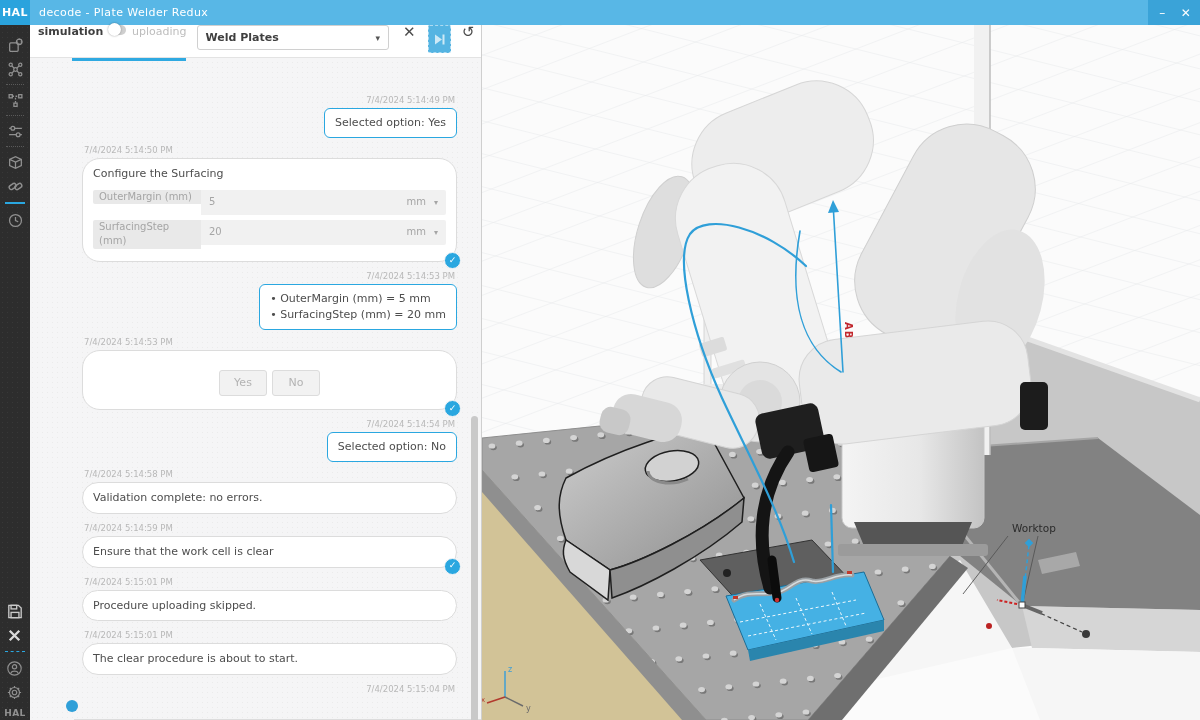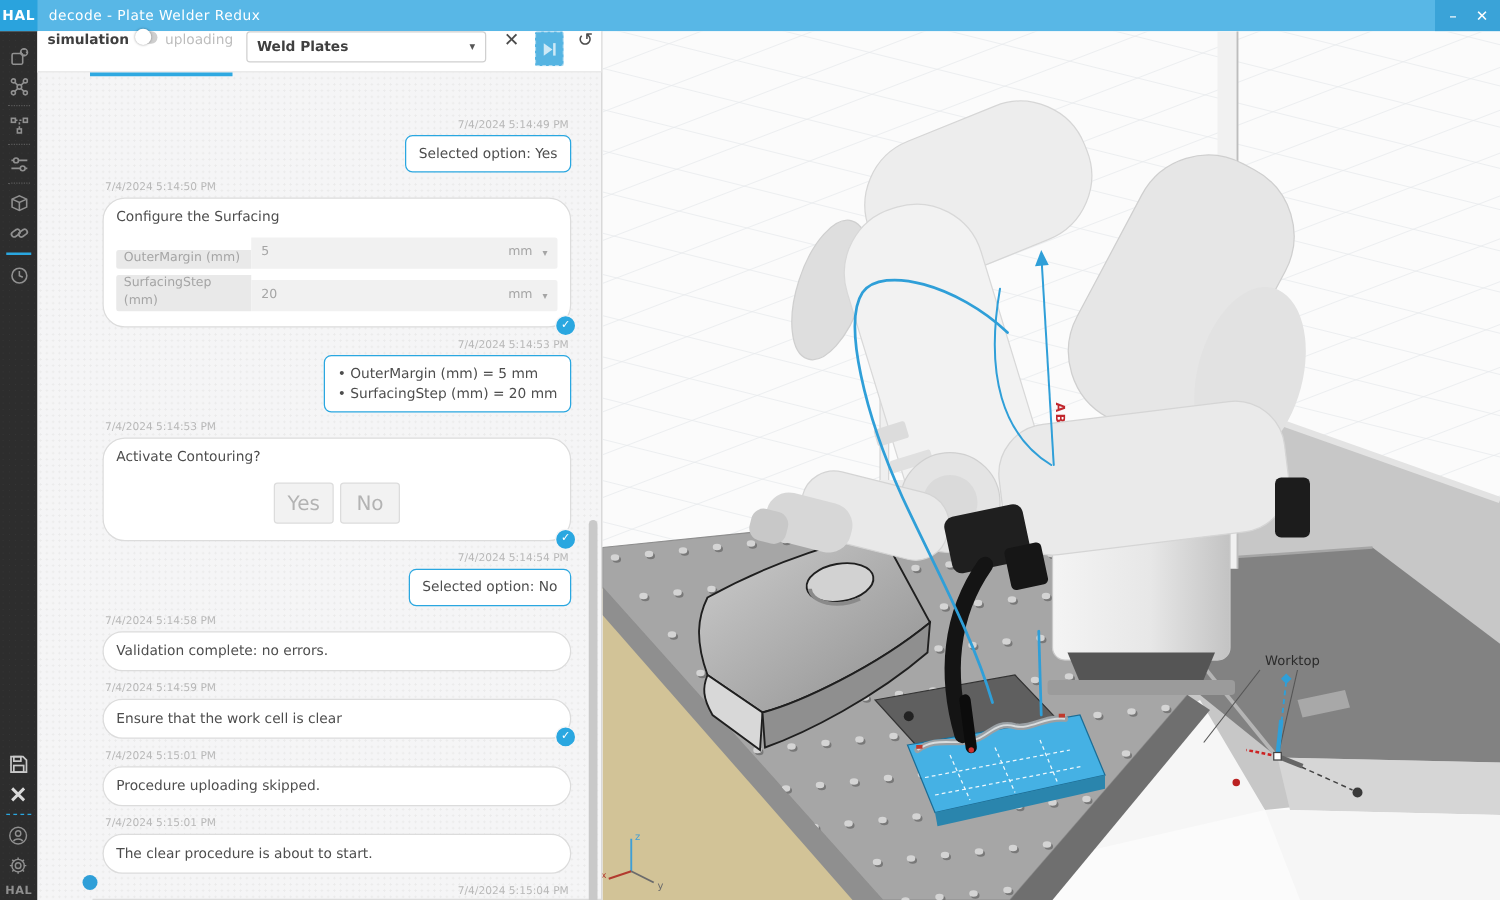--- a/index.html
+++ b/index.html
@@ -47,28 +47,28 @@
     padding:2px 24px 0 8px;box-sizing:border-box;border-bottom:1px solid #dcdcdc;margin-left:44px;}
   .msg-time{font-size:8.5px;color:#b8b8b8;margin:7px 2px 3px;}
   .msg-time.right{align-self:flex-end;}
   .bubble{background:#fff;border:1.5px solid #2aa7e0;border-radius:6px;padding:6px 10px;font-size:11px;color:#4d4d4d;
     align-self:flex-end;line-height:1.45;}
   .card{position:relative;background:#fff;border:1px solid #dcdcdc;border-radius:18px;padding:7px 10px;
     font-size:11px;color:#4d4d4d;margin-bottom:2px;line-height:1.45;}
   .badge{position:absolute;right:-5px;bottom:-8px;width:15px;height:15px;border-radius:50%;background:#2aa7e0;
     color:#fff;font-size:9px;display:flex;align-items:center;justify-content:center;border:1.5px solid #f5f5f6;}
   .form-title{margin-bottom:8px;}
-  .frow{display:flex;align-items:flex-end;margin-bottom:5px;font-size:10px;color:#a5a5a5;}
+  .frow{display:flex;align-items:flex-start;margin-bottom:5px;font-size:10px;color:#a5a5a5;}
   .frow .flabel{width:96px;background:#e9e9e9;display:flex;align-items:center;padding:0 6px;border-radius:2px 0 0 2px;}
   .frow .fval{flex:1;background:#f1f1f1;display:flex;align-items:center;padding:0 8px;height:25px;box-sizing:border-box;border-radius:0 2px 2px 0;}
   .frow .unit{margin-left:auto;}
   .frow .ucaret{margin-left:8px;font-size:8px;}
   .opt-row{display:flex;justify-content:center;gap:5px;margin:12px 0 6px;}
   .opt-btn{min-width:30px;padding:4px 8px;background:#f2f2f2;border:1px solid #dcdcdc;border-radius:3px;
-    font-size:16px;color:#b3b3b3;text-align:center;}
+    font-size:11px;color:#b3b3b3;text-align:center;}
   .scroll-track{position:absolute;right:2px;top:61px;width:8px;bottom:2px;}
   .scroll-thumb{position:absolute;left:0;width:7px;top:330px;height:318px;background:#c9c9c9;border-radius:4px;}
   .notif-dot{position:absolute;left:66px;top:700px;width:12px;height:12px;border-radius:50%;background:#2f9fd8;}
   
   .viewport{position:absolute;left:482px;top:25px;width:718px;height:695px;}
   svg text{font-family:"DejaVu Sans","Liberation Sans",sans-serif;}
 </style>
 </head>
 <body>
 
@@ -217,21 +217,20 @@
         </div>
         <span class="badge">✓</span>
       </div>
       <div class="msg-time right">7/4/2024 5:14:53 PM</div>
       <div class="bubble">
         <div>• OuterMargin (mm) = 5 mm</div>
         <div>• SurfacingStep (mm) = 20 mm</div>
       </div>
       <div class="msg-time">7/4/2024 5:14:53 PM</div>
       <div class="card">
-        <div>Activate Contouring?</div>
         <div class="opt-row">
           <div class="opt-btn">Yes</div>
           <div class="opt-btn">No</div>
         </div>
         <span class="badge">✓</span>
       </div>
       <div class="msg-time right">7/4/2024 5:14:54 PM</div>
       <div class="bubble">
         <div>Selected option: No</div>
       </div>

